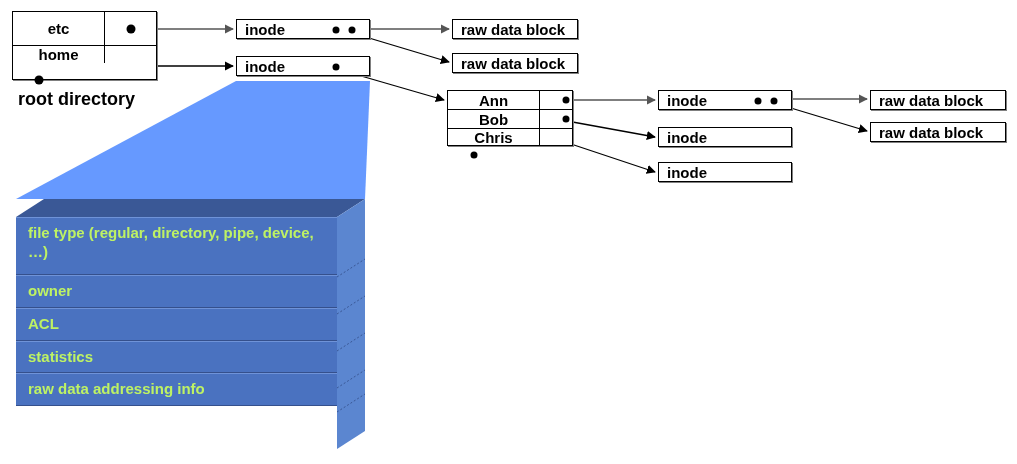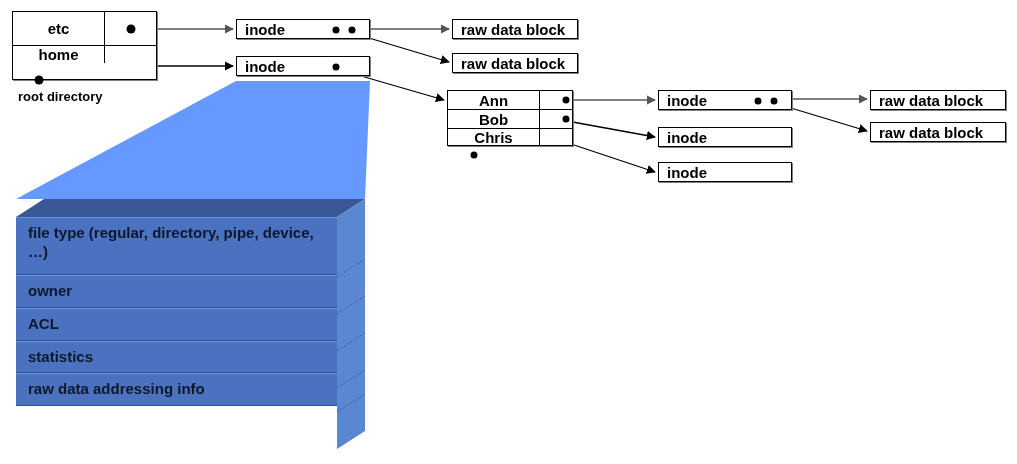--- a/index.html
+++ b/index.html
@@ -81,21 +81,21 @@
   }
   .dirptr {
     box-sizing: border-box;
     position: relative;
     flex: 1;
   }
 
   
   .caption {
     position: absolute;
-    font-size: 13px;
+    font-size: 18px;
     color: #000000;
     white-space: nowrap;
     z-index: 3;
   }
 
   
   #inode-detail {
     position: absolute;
     left: 16px;
     top: 199px;
@@ -113,21 +113,21 @@
     left: 0;
     top: 18px;
     width: 321px;
   }
   #inode-detail .row {
     box-sizing: border-box;
     position: relative;
     background: #4A72C0;
     border-top: 1px solid #6f93d8;
     border-bottom: 1px solid #35508c;
-    color: #0f172a;
+    color: #bef264;
     font-size: 15px;
     padding: 6px 8px 6px 12px;
     line-height: 1.25;
   }
   #inode-detail .row.tall { min-height: 58px; }
 </style>
 </head>
 <body>
 
 <div id="canvas">

